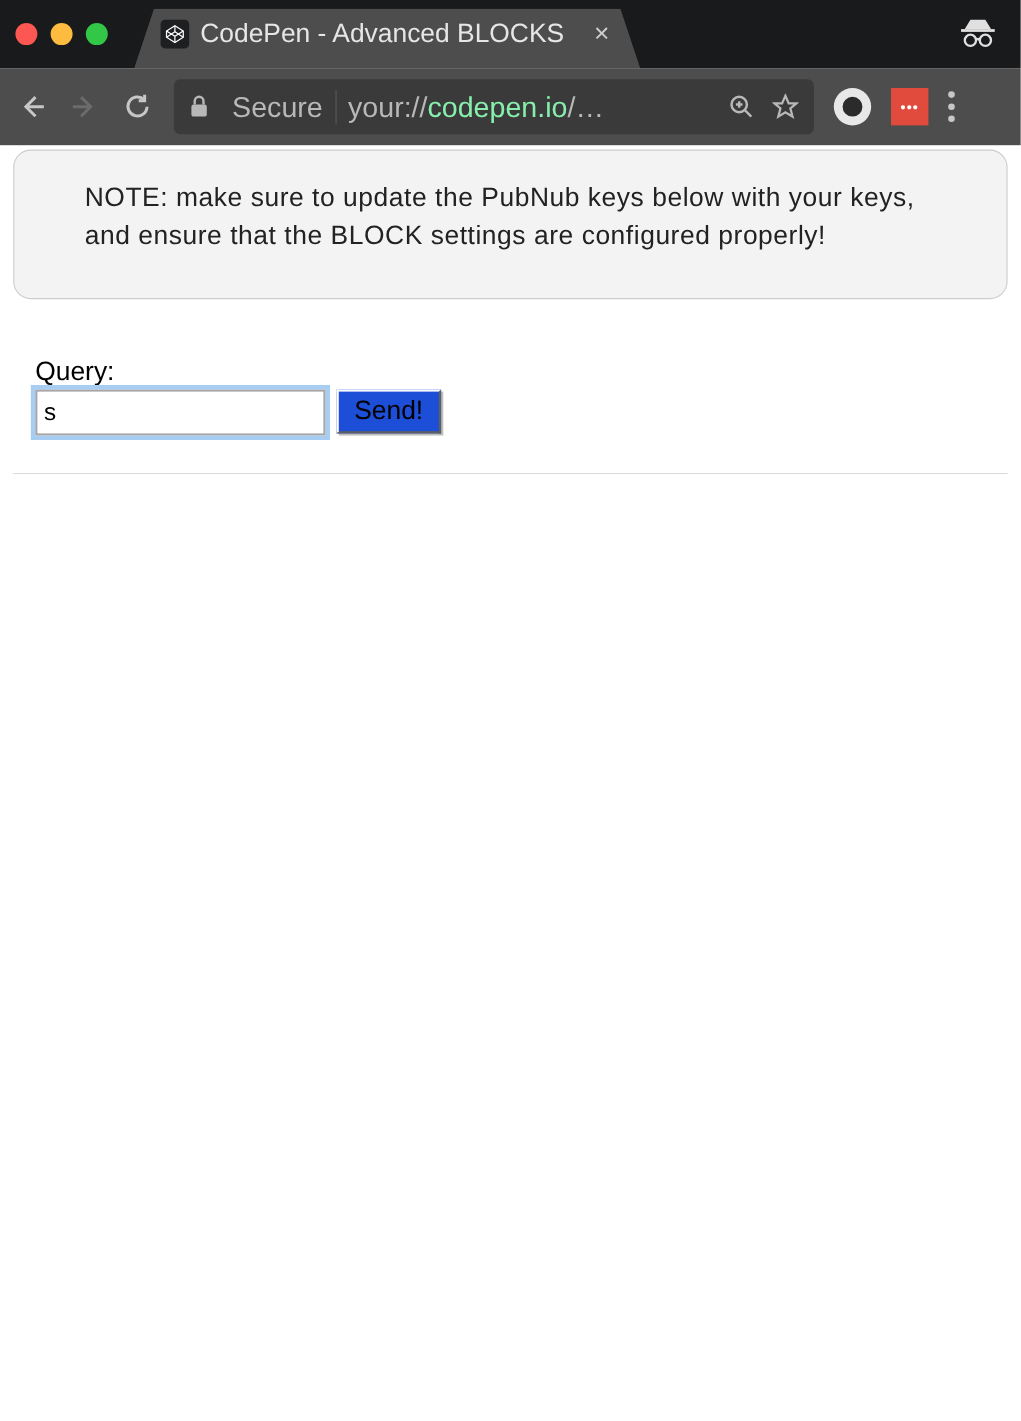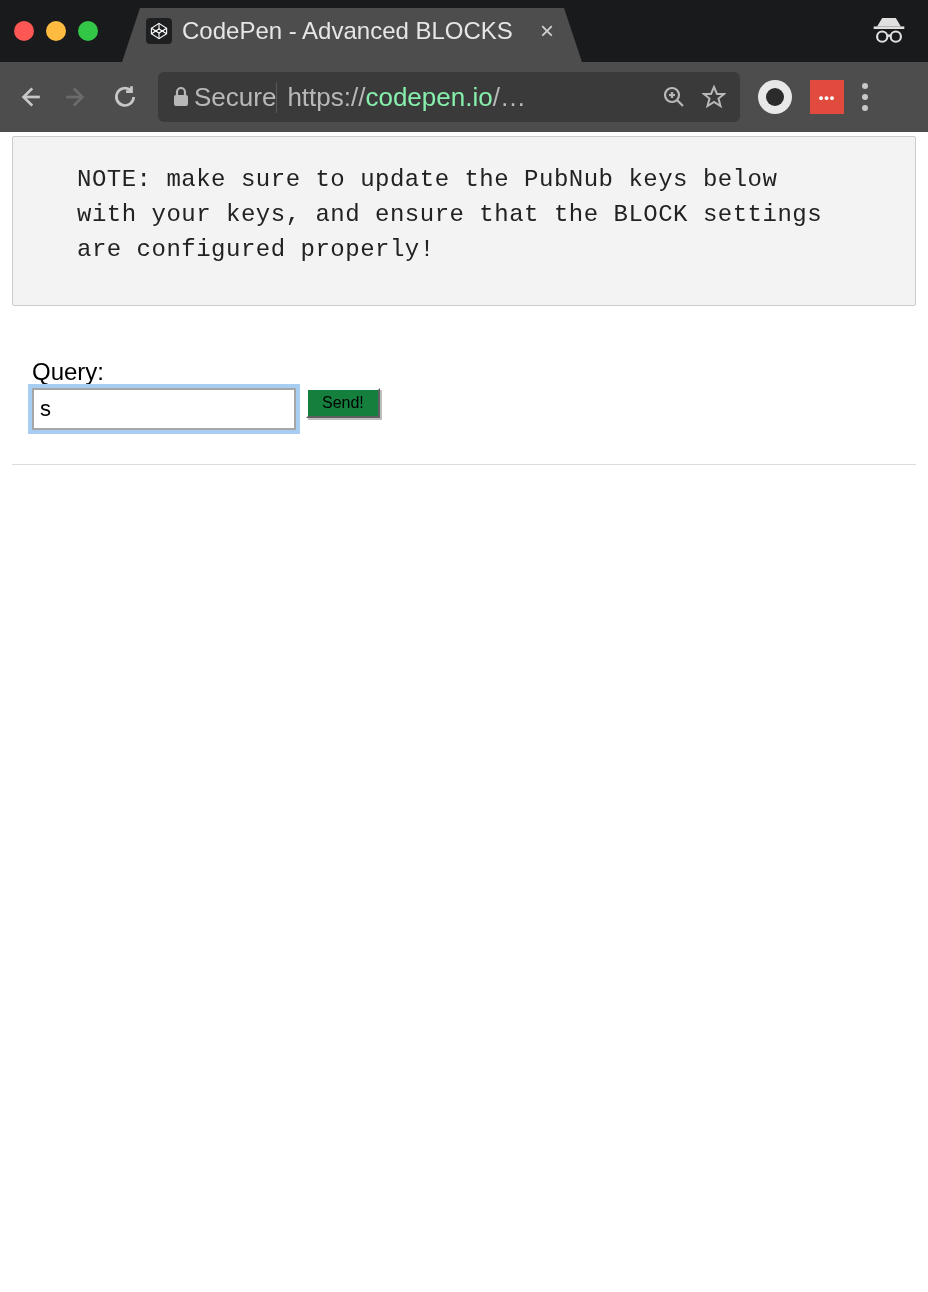--- a/index.html
+++ b/index.html
@@ -113,22 +113,23 @@
       height: 50px;
       display: flex;
       align-items: center;
       padding: 0 14px;
       gap: 10px;
       max-width: 582px;
     }
     .lock-wrap {
       display: flex;
       align-items: center;
-      gap: 4px;
+      gap: 21px;
       border-right: 1px solid #585858;
+      padding-right: 12px;
     }
     .lock-wrap svg { width: 18px; height: 22px; }
     .lock-text {
       color: #b8b8b8;
       font-size: 26px;
     }
     .url {
       color: #b8b8b8;
       font-size: 26px;
       white-space: nowrap;
@@ -182,24 +183,24 @@
       border-radius: 50%;
     }
     
     
     .page {
       padding: 0 12px;
     }
     .note {
       margin: 4px 0 0 0;
       border: 1px solid #cccccc;
-      border-radius: 2px;
+      border-radius: 16px;
       background: #f3f3f3;
       padding: 26px 64px 38px 64px;
-      font-family: Liberation Mono, monospace;
+      font-family: Liberation Sans, sans-serif;
       font-size: 24px;
       line-height: 1.45;
       color: #222;
       letter-spacing: 0.5px;
     }
     .heading {
       font-size: 36px;
       font-weight: bold;
       margin: 44px 0 0 0;
       color: #000;
@@ -223,26 +224,26 @@
       height: 42px;
       border: 2px solid #a6a6a6;
       outline: 4px solid #a7cdf3;
       outline-offset: 0;
       font-size: 22px;
       padding: 4px 6px;
       background: #fff;
       font-family: inherit;
     }
     .send-btn {
-      background: #15803d;
+      background: #1d4ed8;
       border-top: 2px solid #fdfdfd;
       border-left: 2px solid #fdfdfd;
       border-right: 2px solid #5f5f5f;
       border-bottom: 2px solid #5f5f5f;
-      font-size: 16px;
+      font-size: 24px;
       padding: 4px 14px;
       font-family: inherit;
       box-shadow: 2px 2px 0 rgba(0,0,0,0.25);
     }
     .hr {
       margin-top: 34px;
       border: none;
       border-top: 1px solid #dcdcdc;
     }
   </style>
@@ -301,21 +302,21 @@
 
   <div class="omnibox">
     <div class="lock-wrap">
       <svg viewBox="0 0 18 22">
         <rect x="2" y="9" width="14" height="11" rx="2" fill="#b8b8b8"></rect>
         <path d="M5 9 V6 a4 4 0 0 1 8 0 V9" fill="none" stroke="#b8b8b8" stroke-width="2.2"></path>
       </svg>
       <span class="lock-text">Secure</span>
     </div>
     <div class="url">
-      <span>https://</span><span class="host">codepen.io</span><span>/…</span>
+      <span>your://</span><span class="host">codepen.io</span><span>/…</span>
     </div>
     <div class="omnibox-tail">
       <svg viewBox="0 0 24 24" fill="none" stroke="#b8b8b8" stroke-width="2.2">
         <circle cx="10" cy="10" r="7"></circle>
           <line x1="15" y1="15" x2="21" y2="21"></line>
         <line x1="7" y1="10" x2="13" y2="10"></line>
           <line x1="10" y1="7" x2="10" y2="13"></line>
       </svg>
       <svg viewBox="0 0 24 24" fill="none" stroke="#b8b8b8" stroke-width="2">
         <polygon points="12,2 15,9 22,9 16.5,13.5 18.5,21 12,17 5.5,21 7.5,13.5 2,9 9,9"></polygon>

